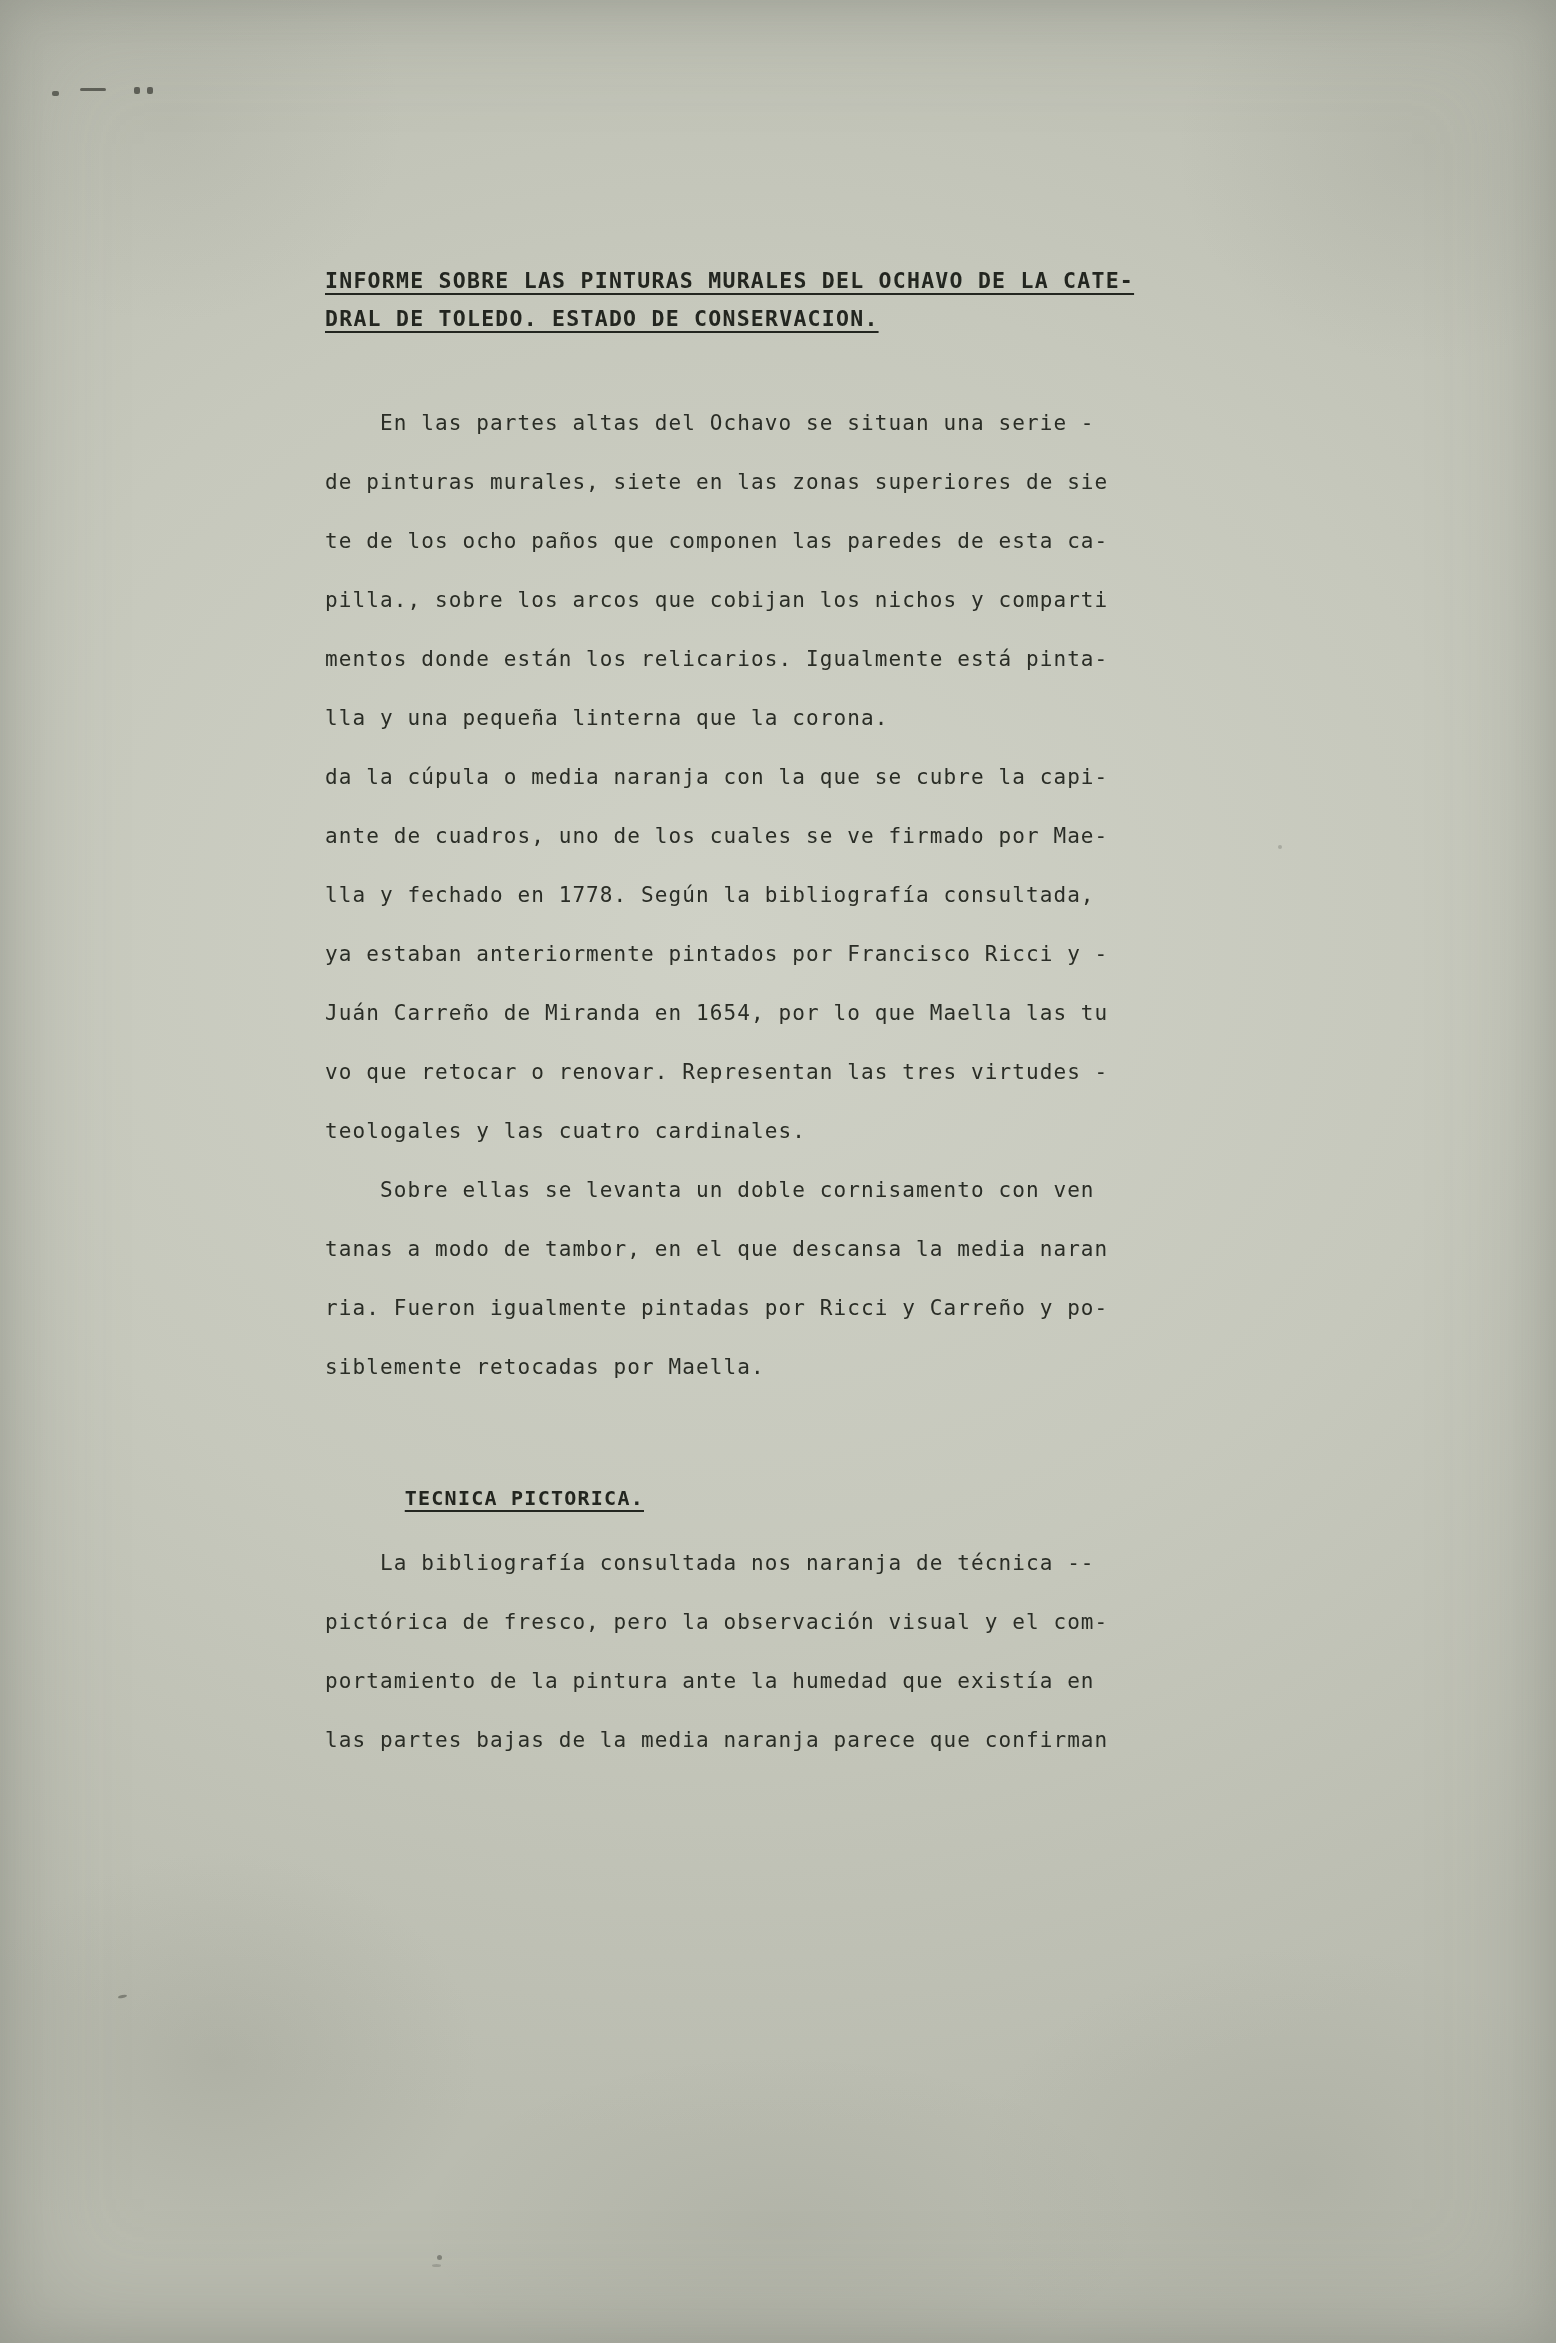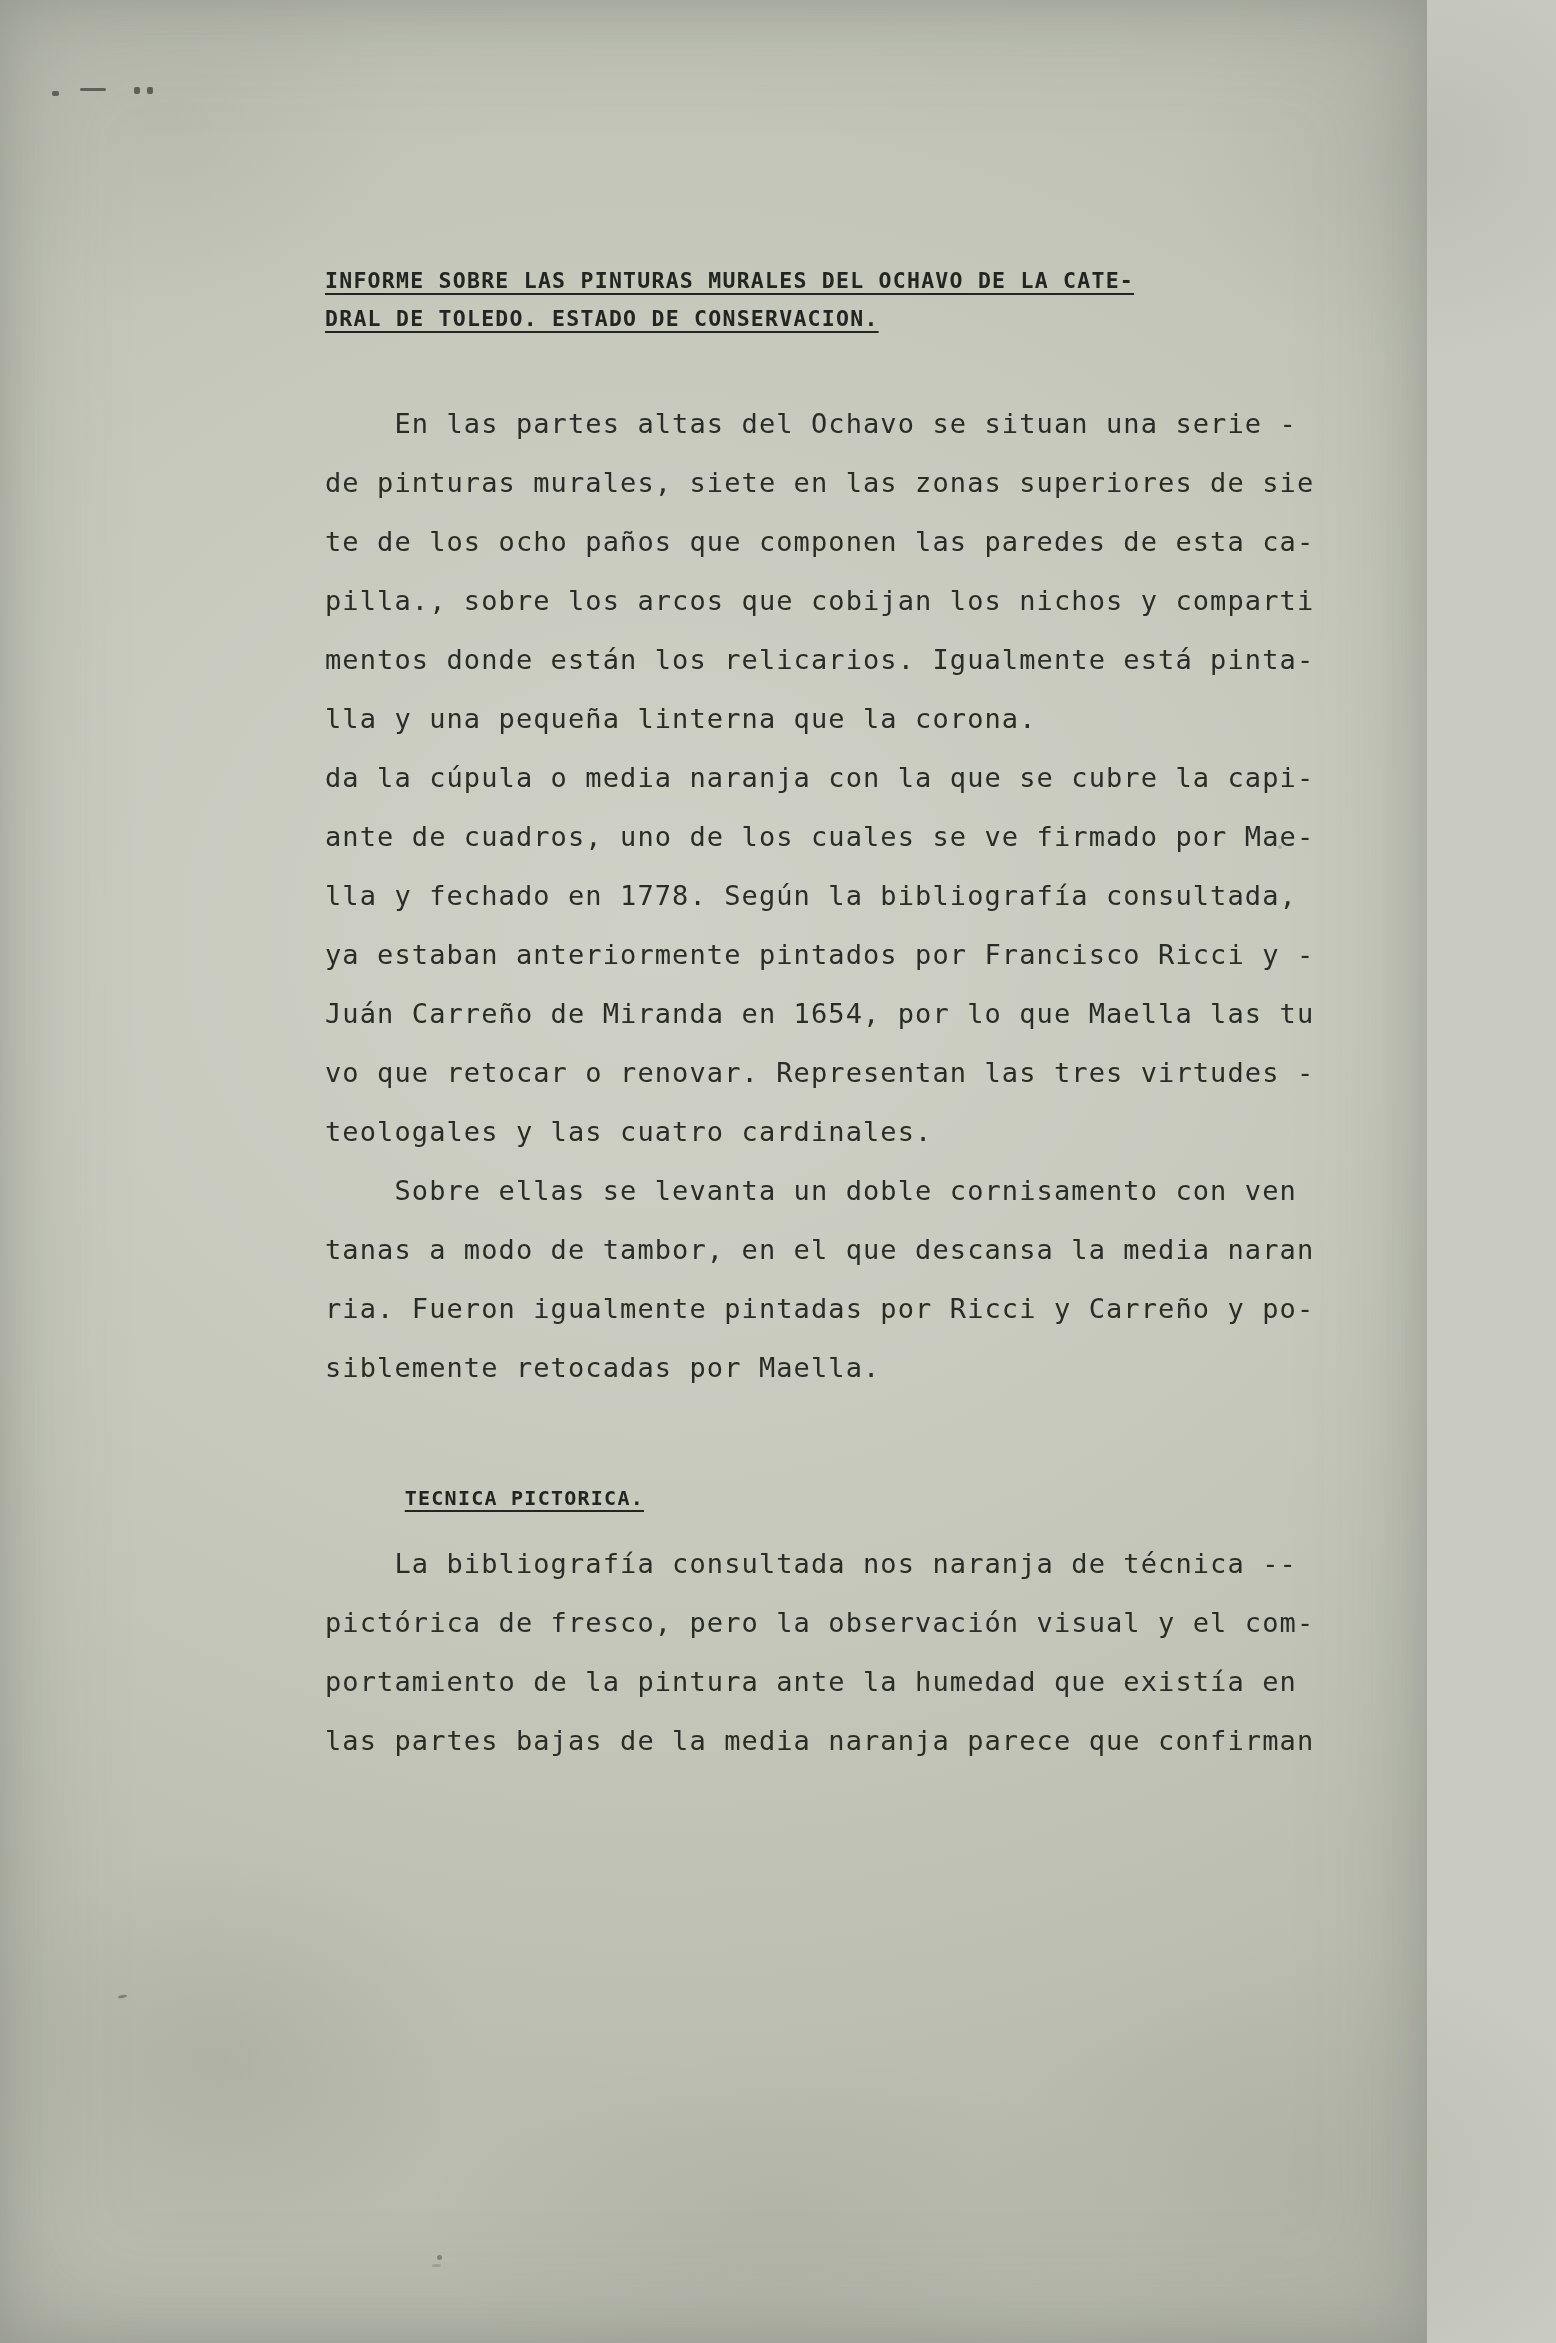--- a/index.html
+++ b/index.html
@@ -8,21 +8,21 @@
   }
   body {
     width: 1556px;
     height: 2343px;
     background: #c9cbc0;
     font-family: "DejaVu Sans Mono", monospace;
     overflow: hidden;
   }
   .page {
     position: relative;
-    width: 1427px;
+    width: 1556px;
     height: 2343px;
     background:
       radial-gradient(ellipse 1400px 1200px at 46% 40%, #cfd1c6 0%, #c6c8bc 55%, #babcb0 100%);
     box-sizing: border-box;
     padding-left: 28px;
   }
   
   .blotch {
     position: absolute;
     border-radius: 50%;
@@ -51,21 +51,21 @@
   .title-line {
     white-space: pre;
   }
   .u {
     text-decoration: underline;
     text-decoration-thickness: 1.5px;
     text-underline-offset: 5px;
   }
 
   .para {
-    font-size: 27px;
+    font-size: 21px;
     line-height: 59px;
     letter-spacing: 1.1px;
     color: #2a2d26;
     margin: 0;
   }
   .para .ln { white-space: pre; display: block; }
 
   .gap-1 { height: 56px; }
   .section-gap { height: 65px; }
 

